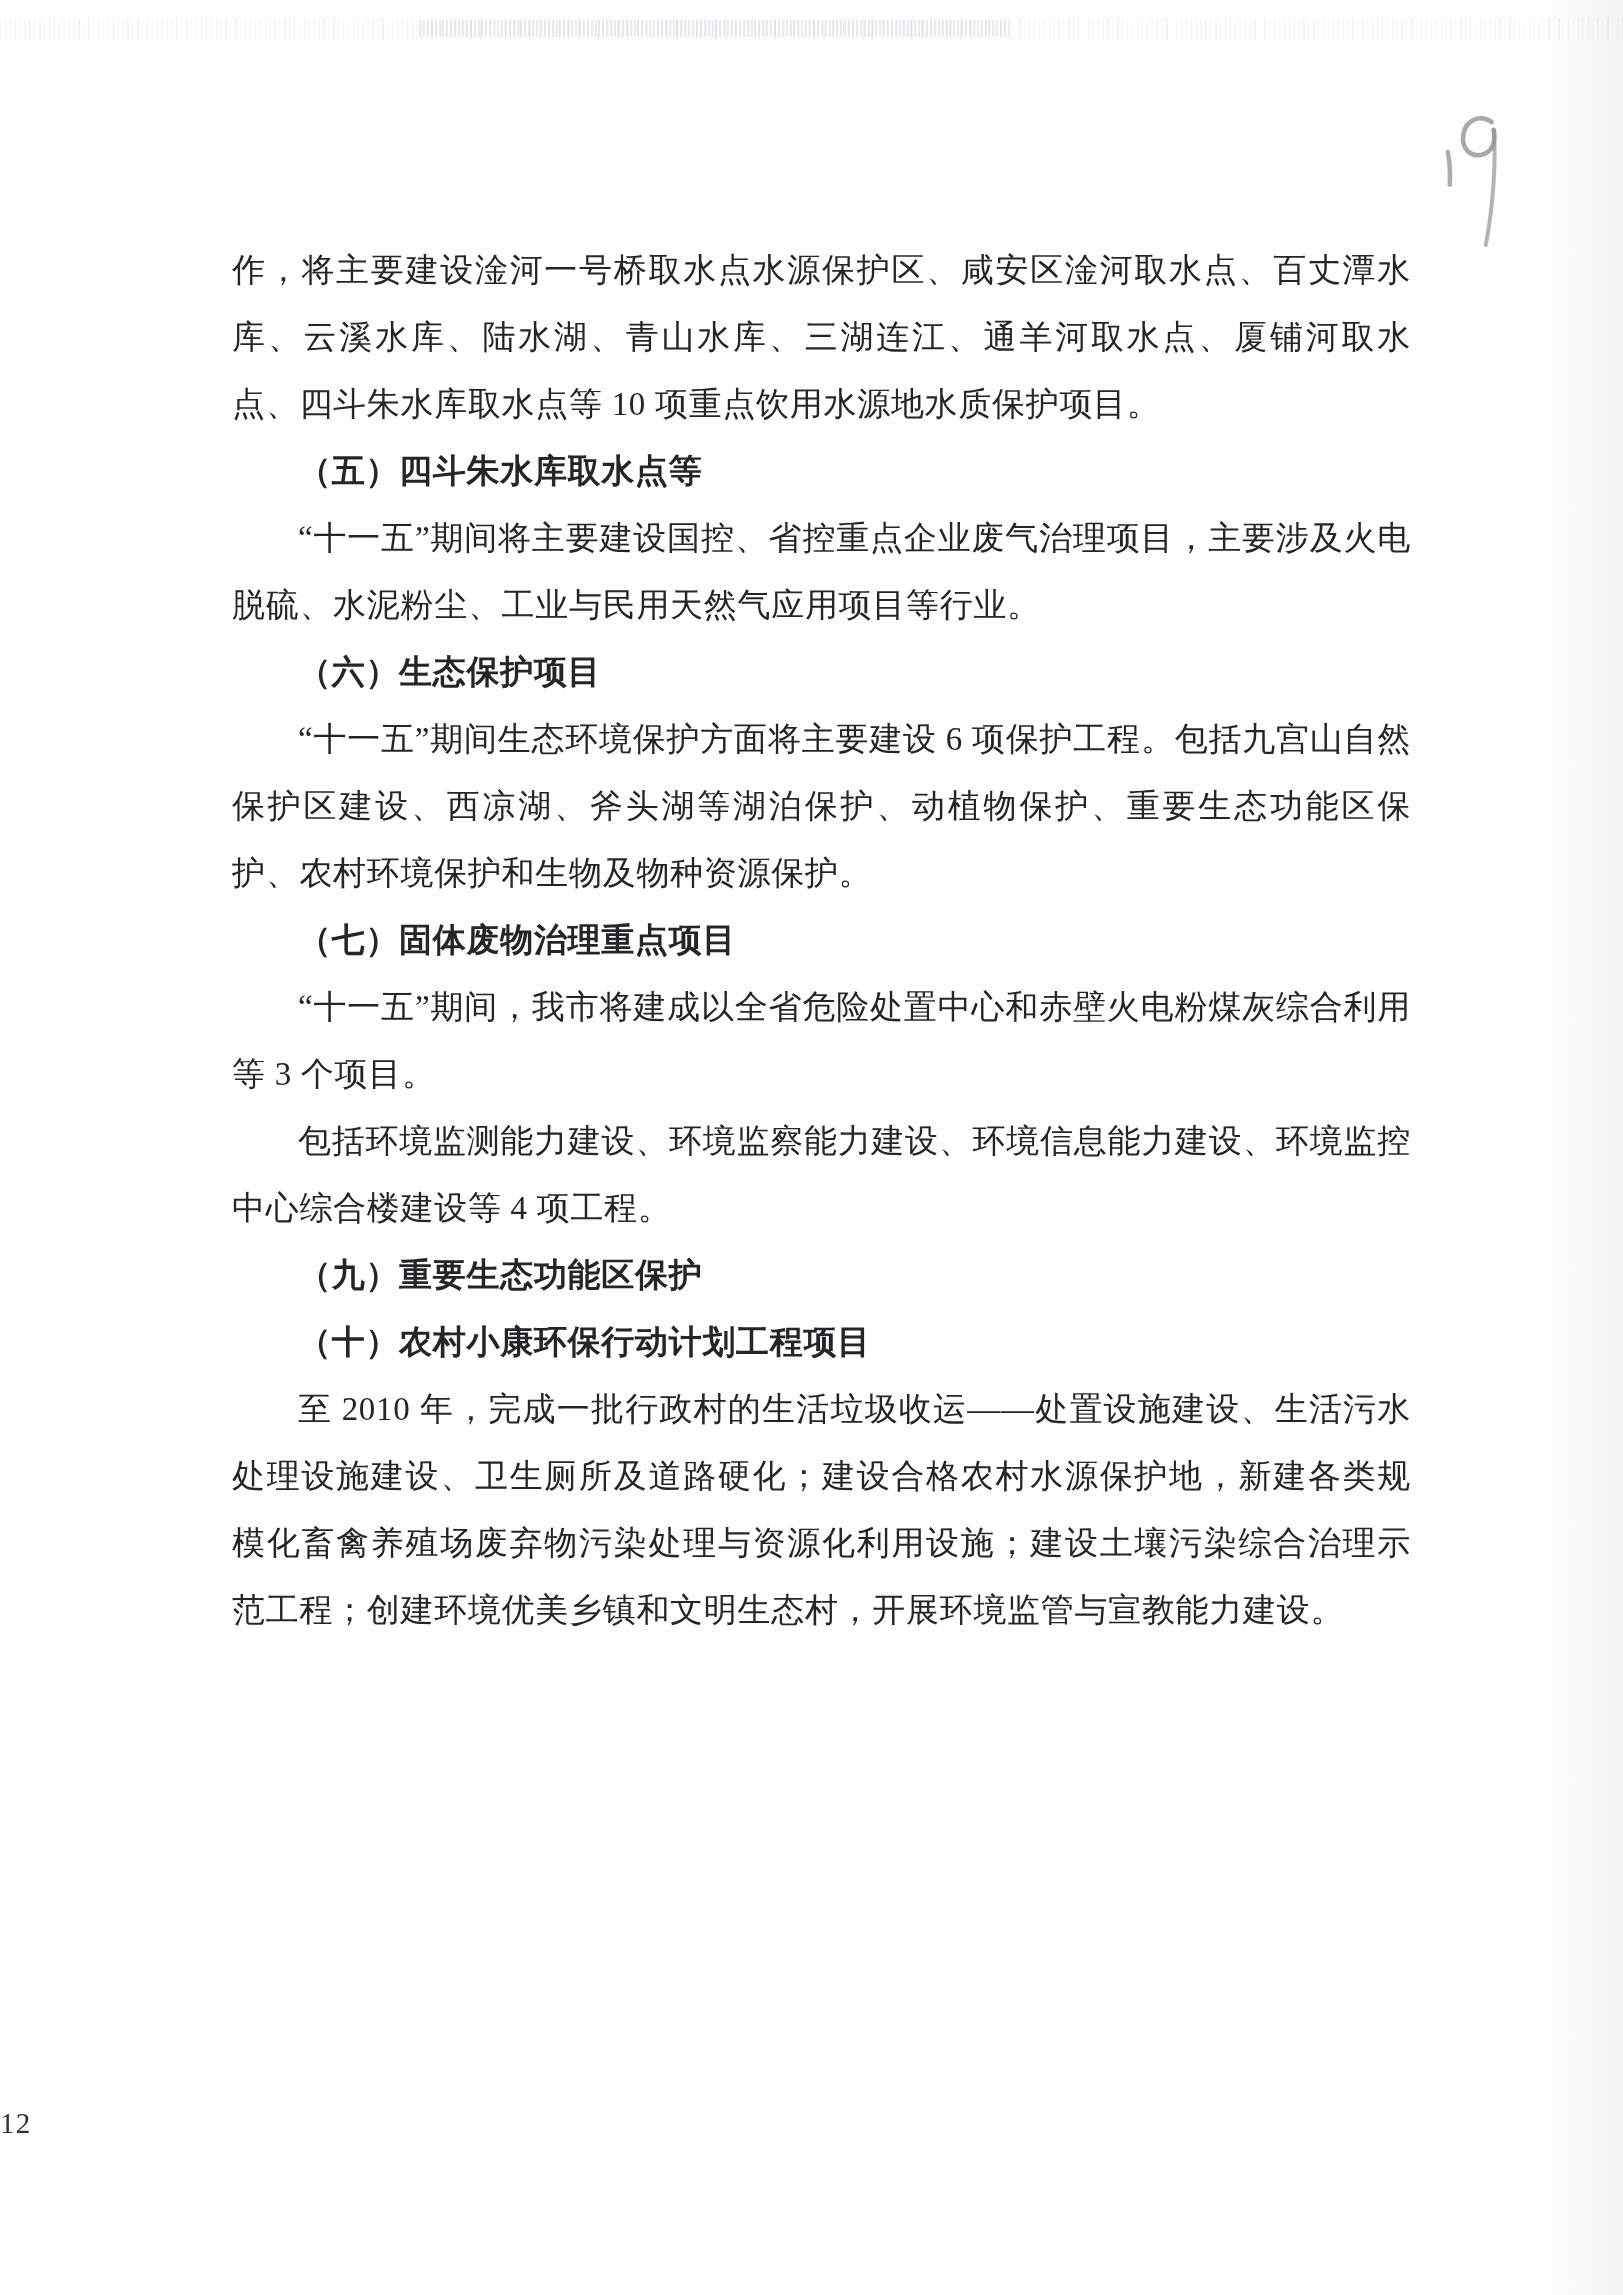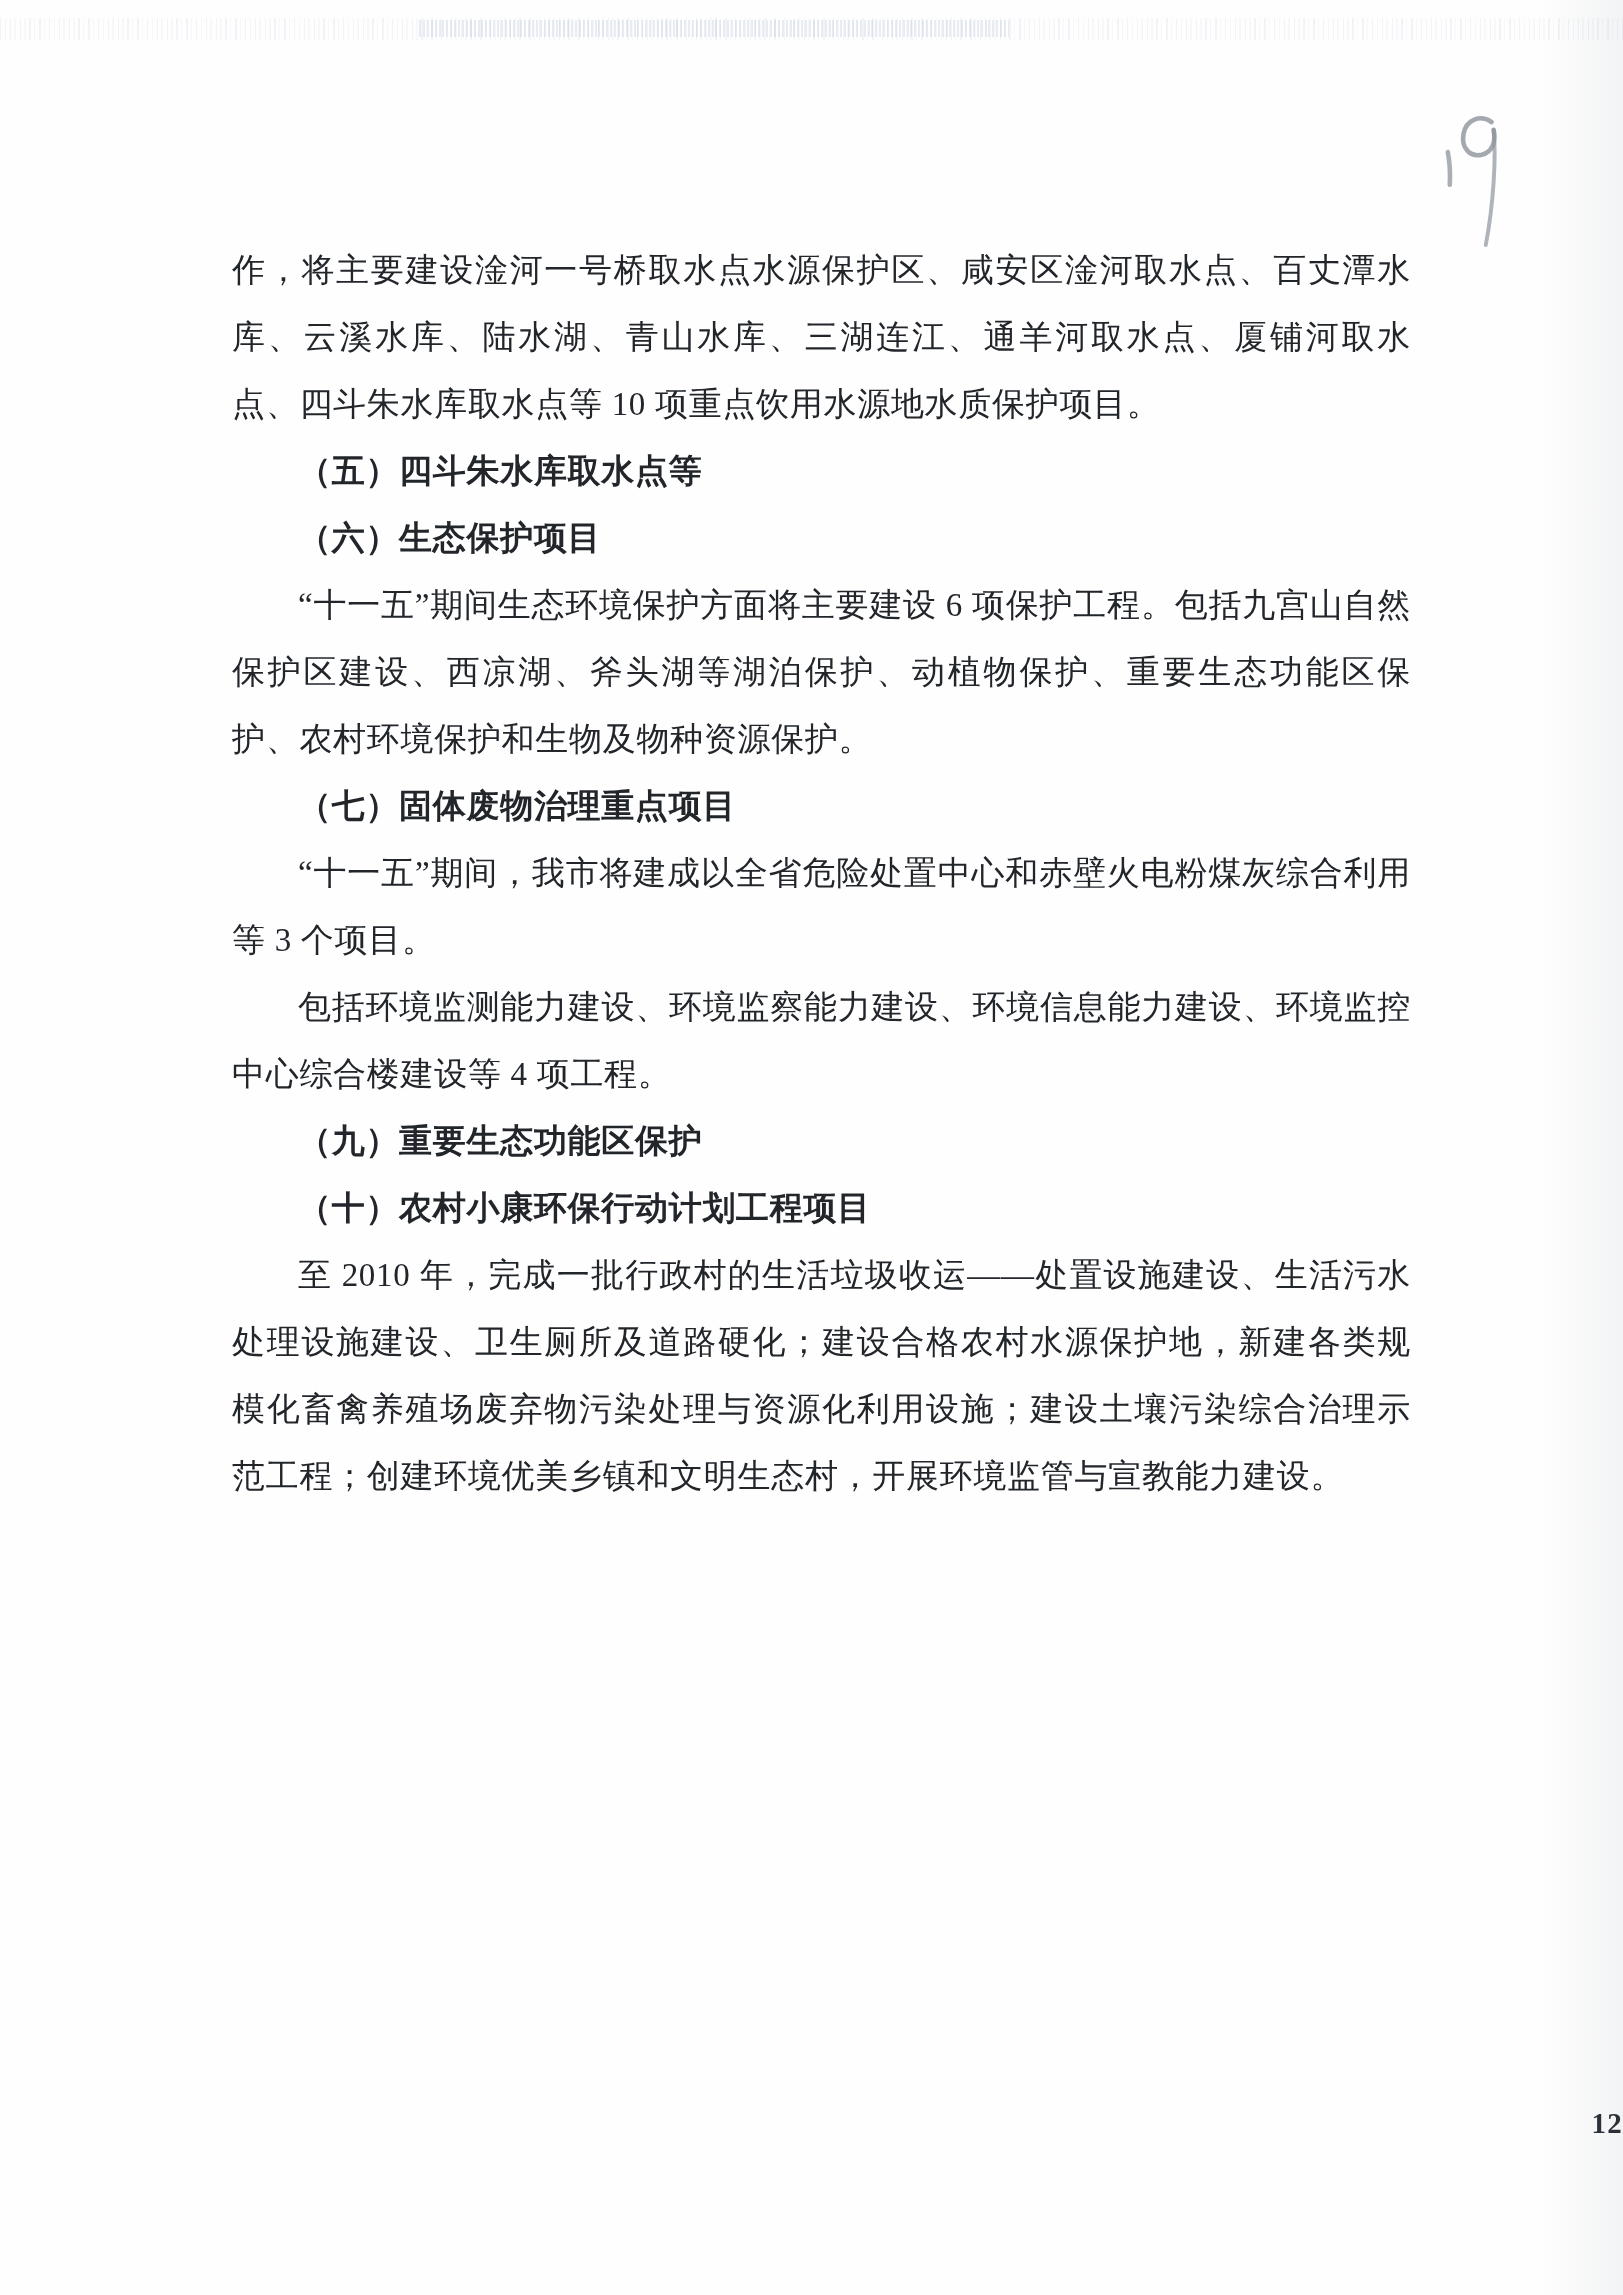--- a/index.html
+++ b/index.html
@@ -79,25 +79,24 @@
   .heading {
     margin: 0;
     font-weight: 700;
     text-indent: 2em;
   }
   .page-number {
     position: absolute;
     top: 2107px;
     left: 0;
     width: 100%;
-    text-align: right;
+    text-align: left;
     font-size: 29px;
     color: #2b3138;
     letter-spacing: 1.3px;
-    font-weight: bold;
   }
   .handwritten-mark {
     position: absolute;
     left: 1428px;
     top: 105px;
     width: 92px;
     height: 157px;
     pointer-events: none;
   }
 </style>
@@ -115,20 +114,21 @@
     <path d="M30,72 C33,88 34,104 33,122" fill="none" stroke="#8d939c" stroke-width="7" stroke-linecap="round" opacity="0.75"></path>
 
     <path d="M97,26 C80,14 58,22 54,44 C50,66 64,80 82,76 C98,72 104,56 100,38" fill="none" stroke="#8d939c" stroke-width="7" stroke-linecap="round" opacity="0.8"></path>
 
     <path d="M100,38 C104,80 100,150 88,214" fill="none" stroke="#8d939c" stroke-width="6" stroke-linecap="round" opacity="0.7"></path>
   </svg>
 
   <div class="content">
     <p class="para">作，将主要建设淦河一号桥取水点水源保护区、咸安区淦河取水点、百丈潭水库、云溪水库、陆水湖、青山水库、三湖连江、通羊河取水点、厦铺河取水点、四斗朱水库取水点等 10 项重点饮用水源地水质保护项目。</p>
     <p class="heading">（五）四斗朱水库取水点等</p>
+    <p class="para indent">“十一五”期间将主要建设国控、省控重点企业废气治理项目，主要涉及火电脱硫、水泥粉尘、工业与民用天然气应用项目等行业。</p>
     <p class="heading">（六）生态保护项目</p>
     <p class="para indent">“十一五”期间生态环境保护方面将主要建设 6 项保护工程。包括九宫山自然保护区建设、西凉湖、斧头湖等湖泊保护、动植物保护、重要生态功能区保护、农村环境保护和生物及物种资源保护。</p>
     <p class="heading">（七）固体废物治理重点项目</p>
     <p class="para indent">“十一五”期间，我市将建成以全省危险处置中心和赤壁火电粉煤灰综合利用等 3 个项目。</p>
     <p class="para indent">包括环境监测能力建设、环境监察能力建设、环境信息能力建设、环境监控中心综合楼建设等 4 项工程。</p>
     <p class="heading">（九）重要生态功能区保护</p>
     <p class="heading">（十）农村小康环保行动计划工程项目</p>
     <p class="para indent">至 2010 年，完成一批行政村的生活垃圾收运——处置设施建设、生活污水处理设施建设、卫生厕所及道路硬化；建设合格农村水源保护地，新建各类规模化畜禽养殖场废弃物污染处理与资源化利用设施；建设土壤污染综合治理示范工程；创建环境优美乡镇和文明生态村，开展环境监管与宣教能力建设。</p>
   </div>
 

